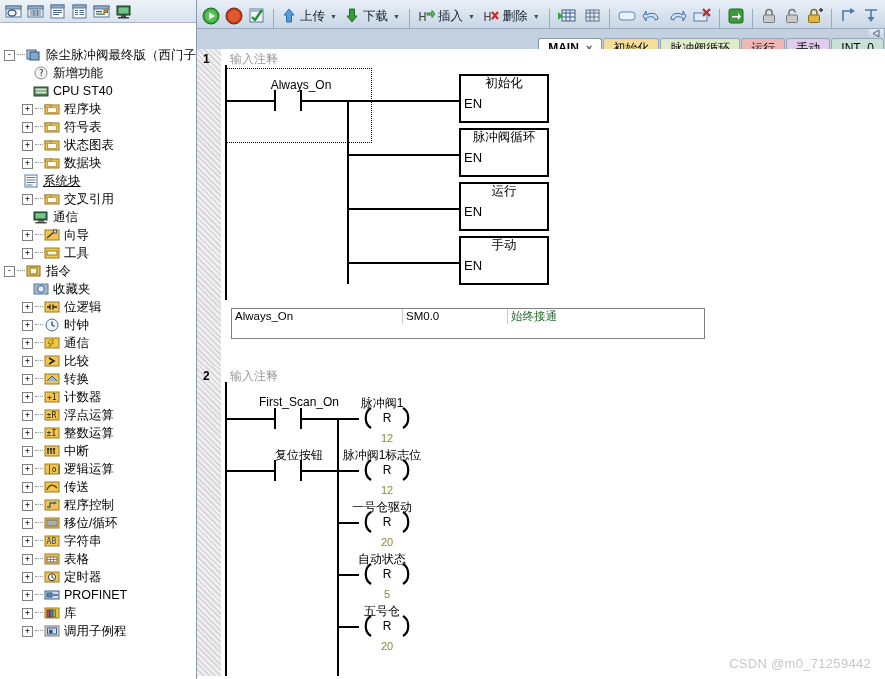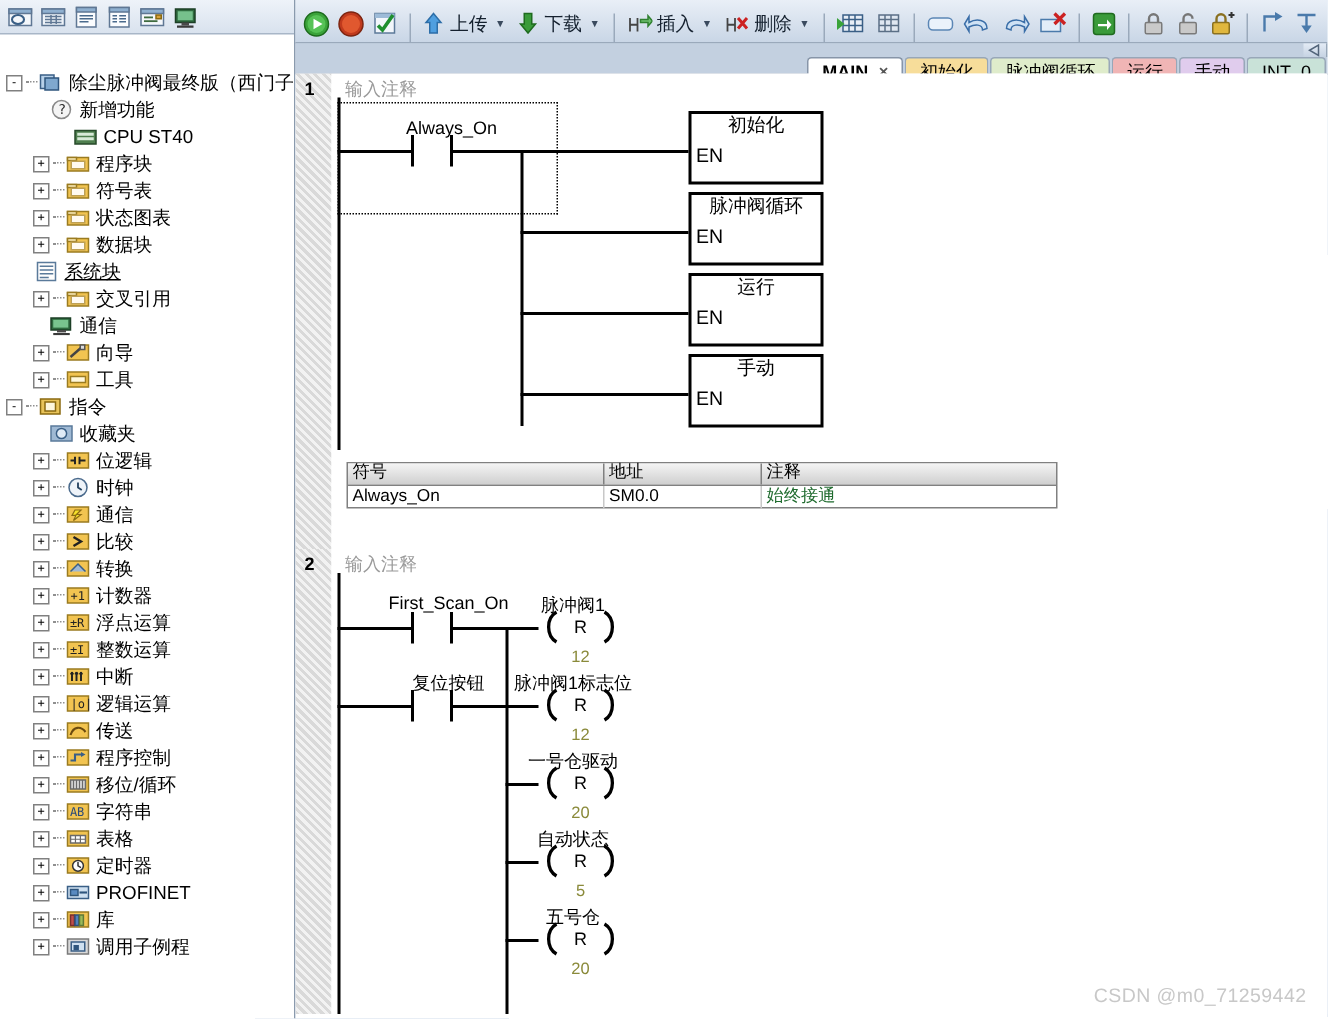--- a/index.html
+++ b/index.html
@@ -181,21 +181,21 @@
             <span class="tlabel">除尘脉冲阀最终版（西门子程序</span>
           </div>
           <div class="tnode" style="padding-left: 22px;">
             <span class="nolead"></span>
             <span class="ti"><svg width="16" height="14">
                 <circle cx="8" cy="7" r="6" fill="#f4f4f4" stroke="#8a8a8a"></circle>
                 <text x="5.6" y="10" font-size="9" fill="#2a2a2a" font-family="DejaVu Sans Mono, monospace">?</text>
               </svg></span>
             <span class="tlabel">新增功能</span>
           </div>
-          <div class="tnode" style="padding-left: 38px;">
+          <div class="tnode" style="padding-left: 22px;">
             <span class="nolead"></span>
             <span class="ti"><svg width="16" height="14">
                 <rect x="1" y="3" width="14" height="9" fill="#4f7f4f" stroke="#27492a"></rect>
                 <rect x="2.5" y="4.5" width="11" height="2" fill="#d7e9d7"></rect>
                 <rect x="2.5" y="7.5" width="11" height="2" fill="#d7e9d7"></rect>
               </svg></span>
             <span class="tlabel">CPU ST40</span>
           </div>
           <div class="tnode" style="padding-left: 22px;">
             <span class="exp">+</span>
@@ -720,25 +720,20 @@
           <div class="fb" style="left:238px;top:133px;width:90px;height:49px;">
             <div class="fbt">运行</div>
             <div class="en">EN</div>
           </div>
           <div class="fb" style="left:238px;top:187px;width:90px;height:49px;">
             <div class="fbt">手动</div>
             <div class="en">EN</div>
           </div>
 
           <div class="symtab" style="left:10px;top:259px;width:474px;height:31px;">
-            <div class="symhead">
-              <div class="c1">符号</div>
-              <div class="c2">地址</div>
-              <div class="c3">注释</div>
-            </div>
             <div class="symrow">
               <div class="c1">Always_On</div>
               <div class="c2">SM0.0</div>
               <div class="c3" style="color:#1f6b2e;">始终接通</div>
             </div>
           </div>
         </div>
       </div>
 
       <div class="netwrap" style="height:310px;">

